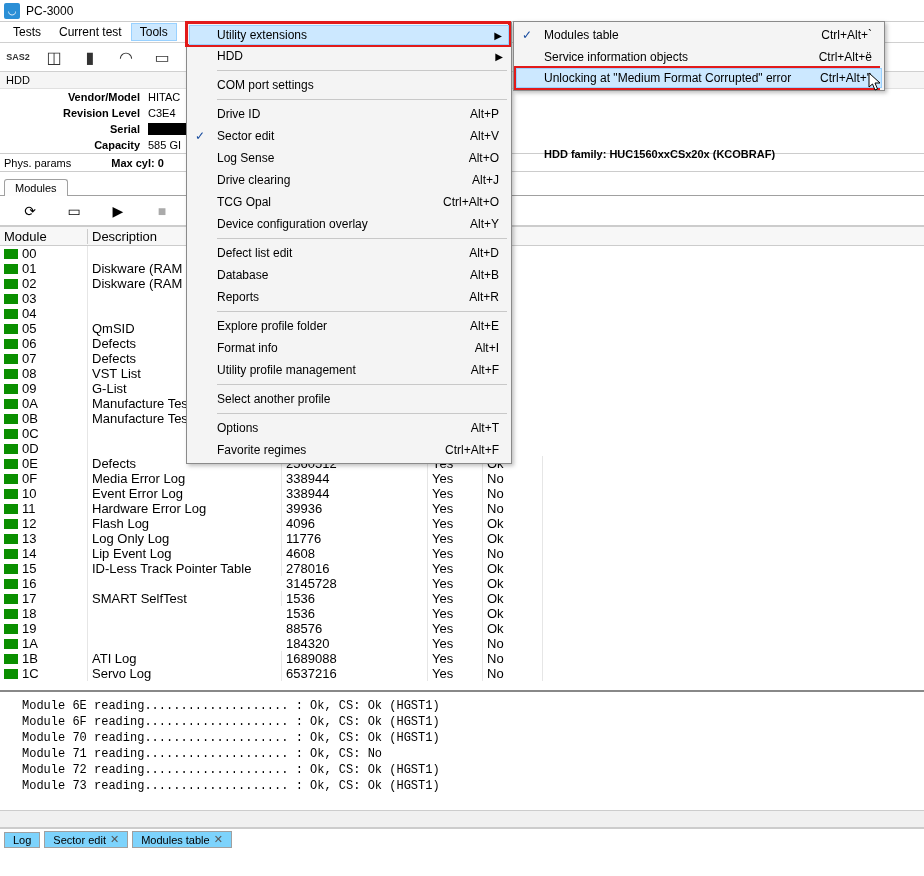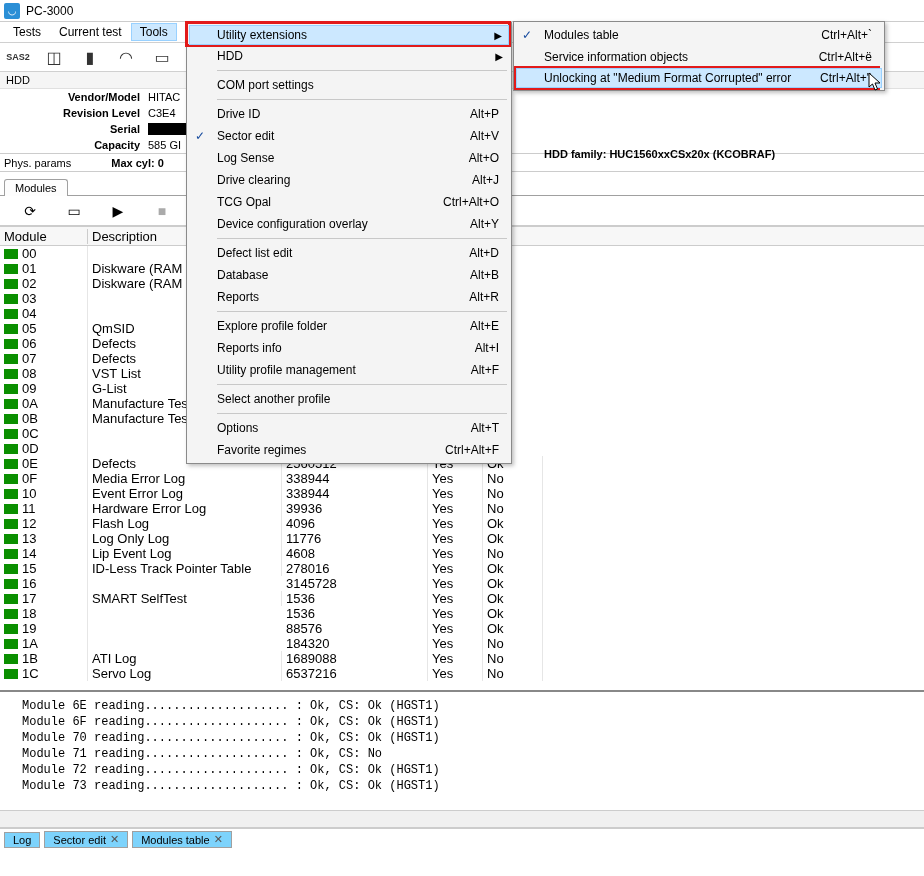--- a/index.html
+++ b/index.html
@@ -294,21 +294,21 @@
         <div class="dd-item">
           <span>Reports</span>
           <span class="sc">Alt+R</span>
         </div>
         <div class="dd-sep"></div>
         <div class="dd-item">
           <span>Explore profile folder</span>
           <span class="sc">Alt+E</span>
         </div>
         <div class="dd-item">
-          <span>Reports info</span>
+          <span>Format info</span>
           <span class="sc">Alt+I</span>
         </div>
         <div class="dd-item">
           <span>Utility profile management</span>
           <span class="sc">Alt+F</span>
         </div>
         <div class="dd-sep"></div>
         <div class="dd-item">
           <span>Select another profile</span>
         </div>

